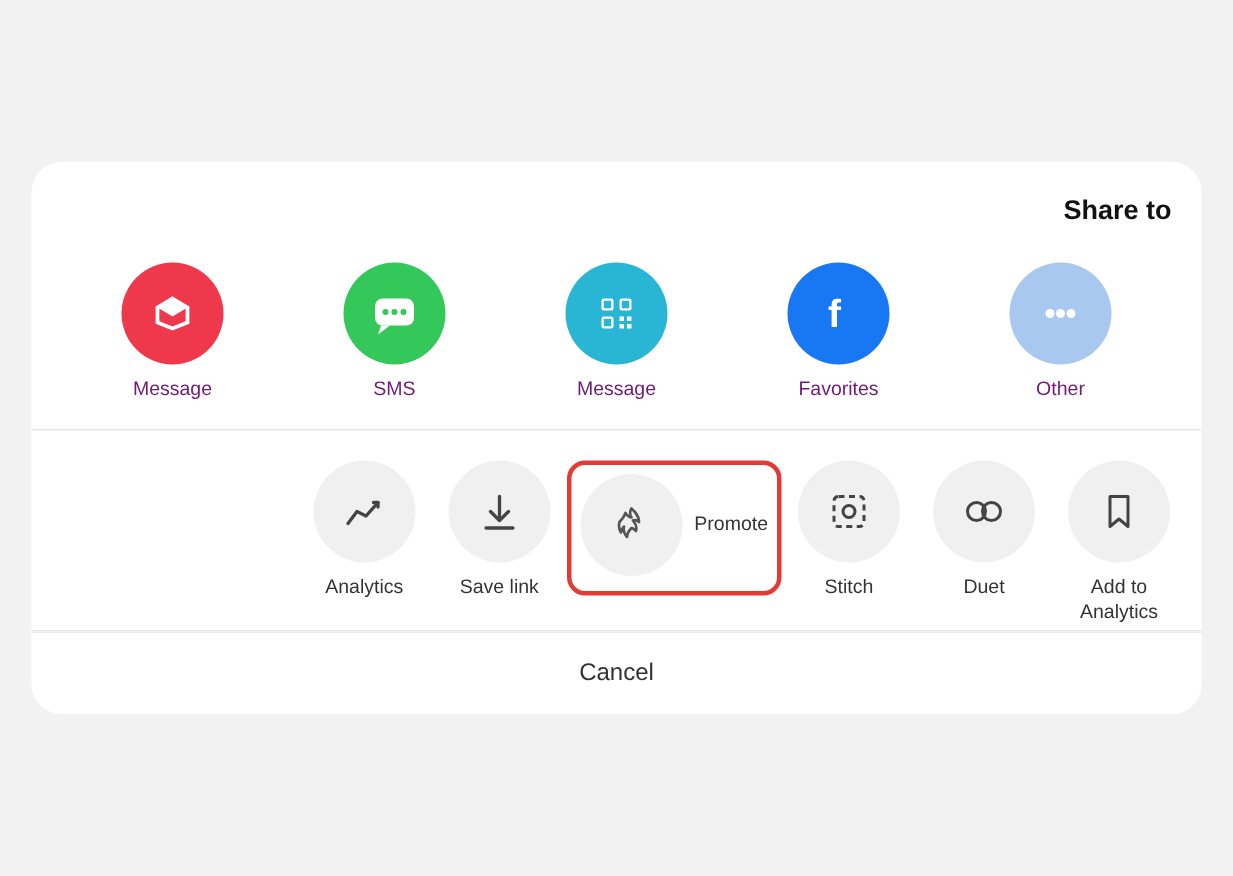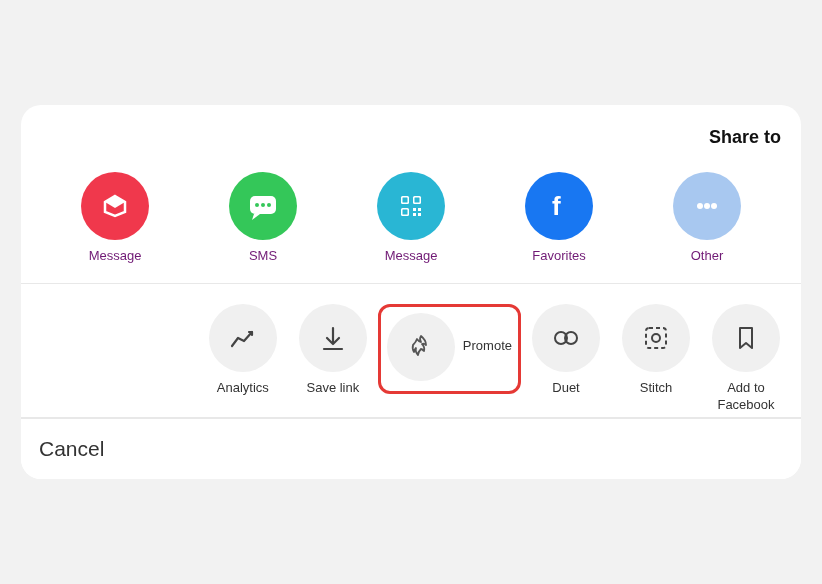--- a/index.html
+++ b/index.html
@@ -91,22 +91,23 @@
       border-radius: 12px;
       padding: 6px 6px 10px;
       display: flex;
       flex-direction: row;
       align-items: center;
       gap: 8px;
       cursor: pointer;
     }
     .cancel-bar {
       border-top: 1px solid #e8e8e8;
+      text-align: center;
       padding: 18px;
-      font-size: 21px;
+      font-size: 16px;
       font-weight: 500;
       color: #333;
       cursor: pointer;
       background: #fff;
     }
     svg {
       display: block;
     }
   </style>
 </head>
@@ -215,45 +216,45 @@
             <path d="M17 6 C17 6 22 10 22 15 C22 15 20 13 18 14 C18 14 21 17 20 21 C20 21 18 19 17 19 C17 19 14 22 14 25 C14 25 11 22 12 18 C12 18 10 20 10 22 C10 22 8 19 9 15 C9 15 12 12 13 9 C13 9 15 12 17 12 C17 12 15 9 17 6Z" stroke="#555" stroke-width="1.8" fill="none" stroke-linejoin="round"></path>
           </svg>
         </div>
         <span class="action-item-label">Promote</span>
       </div>
     </div>
 
     <div class="action-item">
       <div class="action-icon-circle">
         <svg width="34" height="34" viewBox="0 0 34 34" fill="none">
+          <rect x="7" y="7" width="20" height="20" rx="3" stroke="#444" stroke-width="2" stroke-dasharray="4 3" fill="none"></rect>
+          <circle cx="17" cy="17" r="4" stroke="#444" stroke-width="2" fill="none"></circle>
+        </svg>
+      </div>
+      <span class="action-item-label">Stitch</span>
+    </div>
+
+    <div class="action-item">
+      <div class="action-icon-circle">
+        <svg width="34" height="34" viewBox="0 0 34 34" fill="none">
           <circle cx="12" cy="17" r="6" stroke="#444" stroke-width="2" fill="none"></circle>
           <circle cx="22" cy="17" r="6" stroke="#444" stroke-width="2" fill="none"></circle>
         </svg>
       </div>
       <span class="action-item-label">Duet</span>
     </div>
 
     <div class="action-item">
       <div class="action-icon-circle">
-        <svg width="34" height="34" viewBox="0 0 34 34" fill="none">
-          <rect x="7" y="7" width="20" height="20" rx="3" stroke="#444" stroke-width="2" stroke-dasharray="4 3" fill="none"></rect>
-          <circle cx="17" cy="17" r="4" stroke="#444" stroke-width="2" fill="none"></circle>
-        </svg>
-      </div>
-      <span class="action-item-label">Stitch</span>
-    </div>
-
-    <div class="action-item">
-      <div class="action-icon-circle">
         <svg width="32" height="32" viewBox="0 0 32 32" fill="none">
           <path d="M10 6 L10 26 L16 21 L22 26 L22 6 Z" stroke="#444" stroke-width="2" stroke-linejoin="round" fill="none"></path>
         </svg>
       </div>
       <span class="action-item-label" style="white-space:pre-line;">Add to
-Facebook</span>
+Analytics</span>
     </div>
 
   </div>
 
   <div class="divider"></div>
 
   <div class="cancel-bar">Cancel</div>
 </div>
 
 </body></html>

